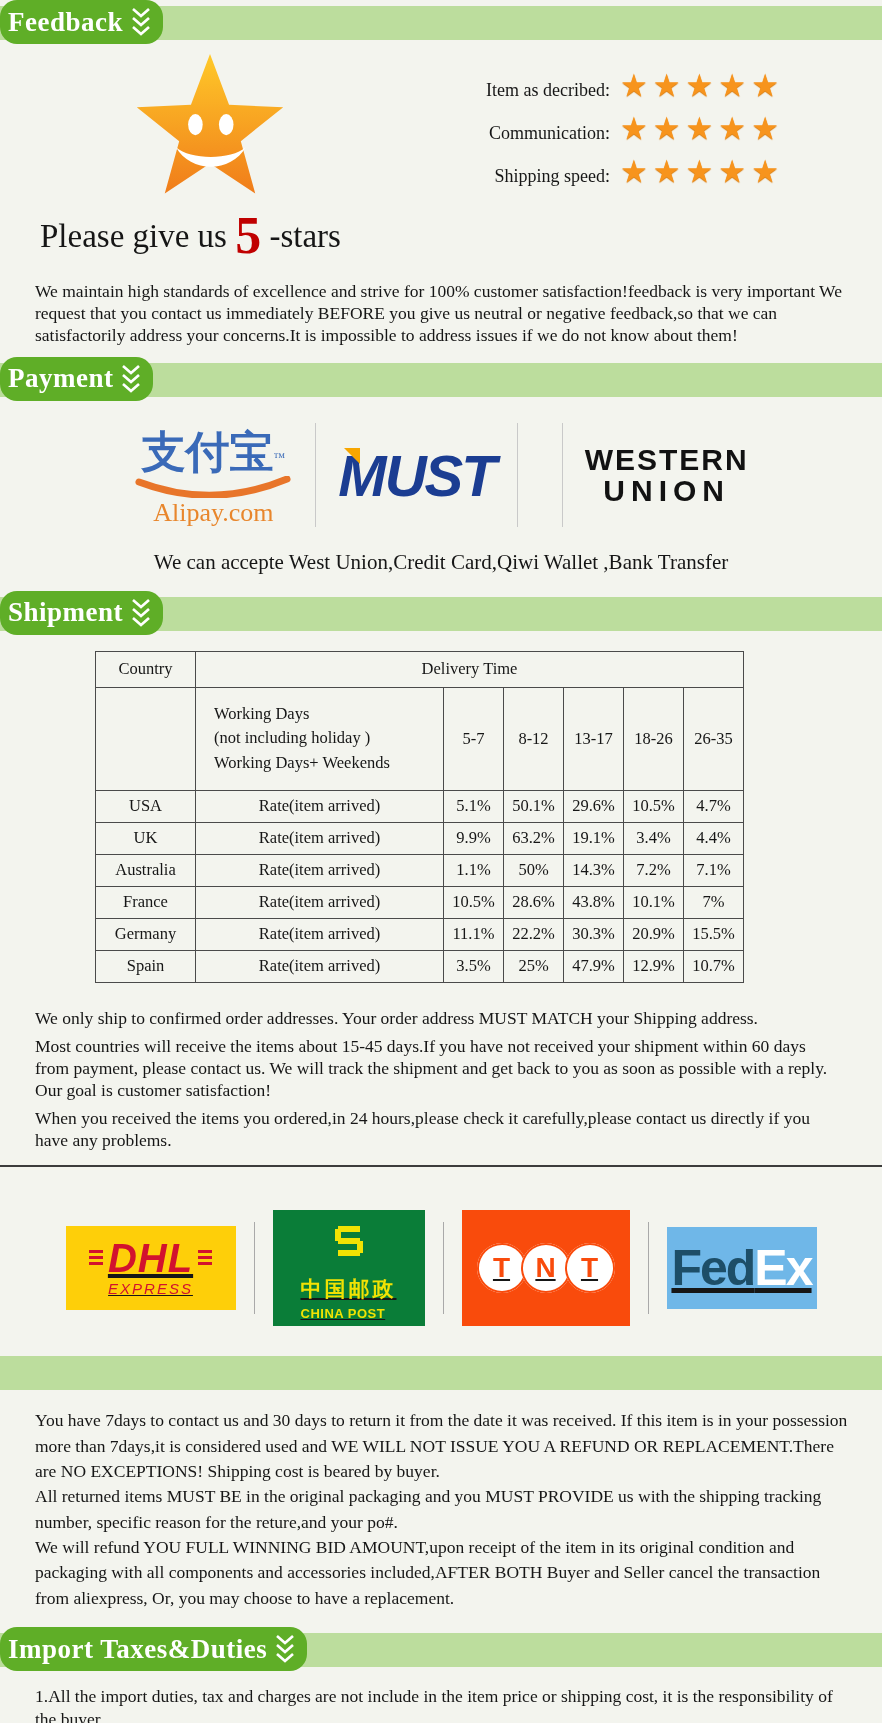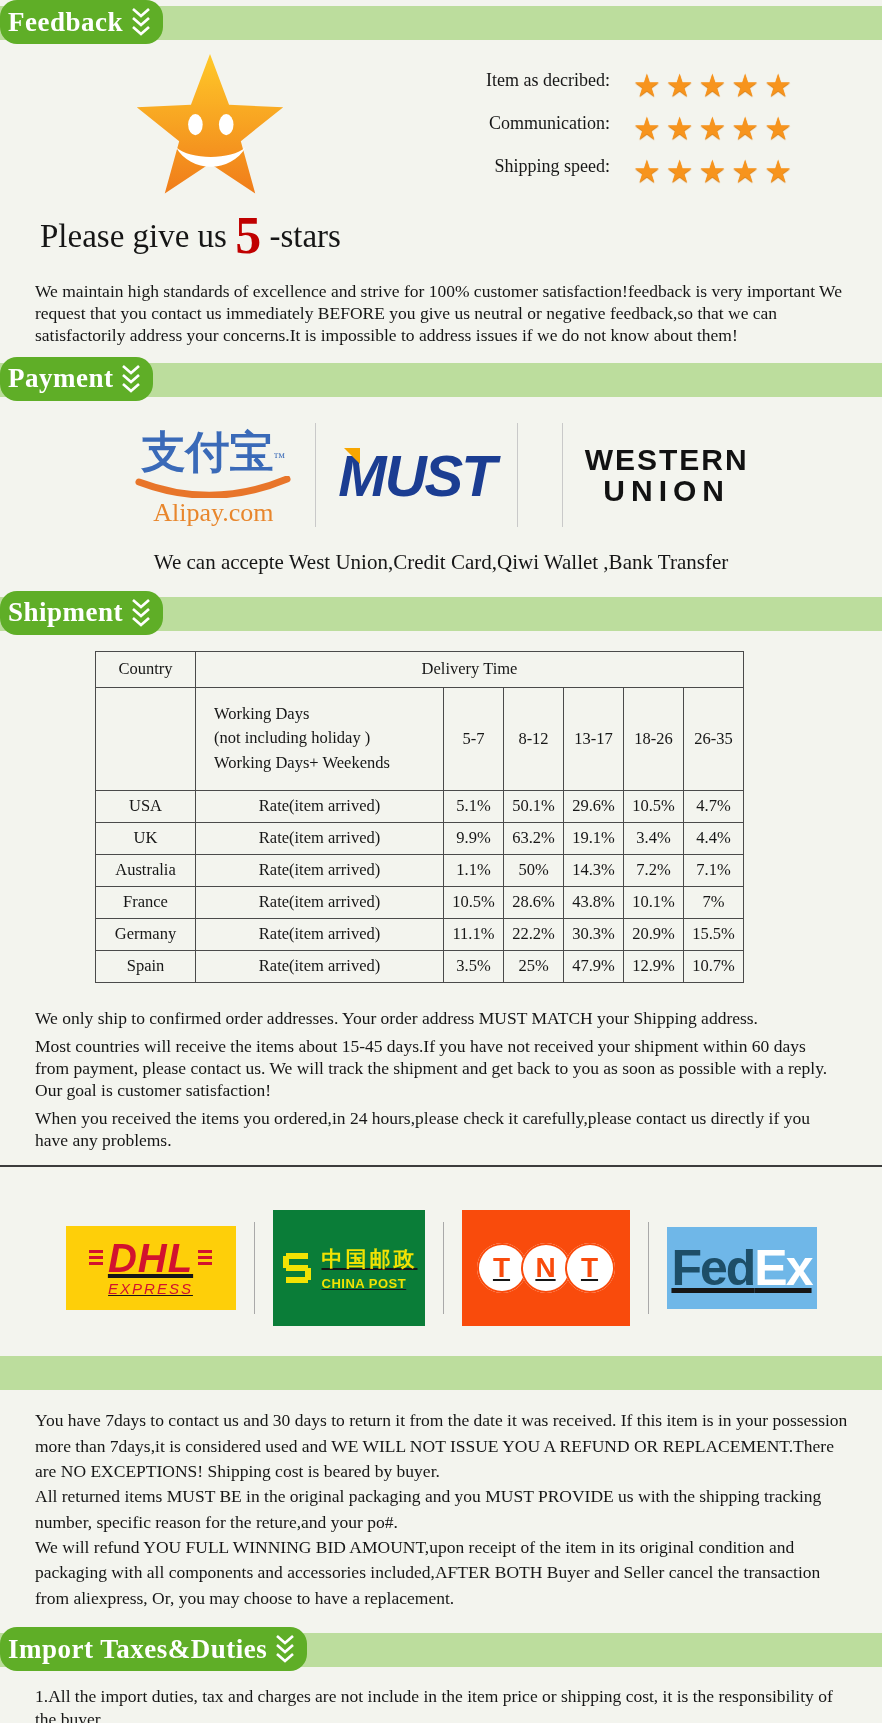--- a/index.html
+++ b/index.html
@@ -26,21 +26,21 @@
   }
   .chev { flex:0 0 auto; }
 
   
   .fb-content { display:flex; padding:6px 0 0 40px; }
   .fb-left { width:420px; }
   .smiley-wrap { margin-left:60px; width:220px; text-align:center; }
   .fb-caption { font-size:33px; margin:2px 0 0 0; white-space:nowrap; }
   .fb-caption .five { color:#c00000; font-size:52px; font-weight:bold; vertical-align:-6px; }
   .fb-right { padding-top:20px; }
-  .rating-row { display:flex; align-items:flex-start; margin-bottom:12px;gap:13px; }
+  .rating-row { display:flex; align-items:flex-end; margin-bottom:12px; }
   .rating-label { width:160px; text-align:right; font-size:18px; padding-right:10px; }
   .rating-stars { color:#f7941d; font-size:31px; letter-spacing:5px; line-height:1;
                   font-family:"DejaVu Sans", sans-serif; text-shadow:0 1px 1px #d97b0c; }
   .fb-para { margin:16px 0 10px 35px; font-size:17.5px; line-height:1.25; max-width:810px; }
 
   
   .pay-logos { display:flex; align-items:center; justify-content:center; gap:0; padding:22px 0 8px 0; }
   .pay-sep { width:1px; height:104px; background:#c9c9c9; margin:0 22px; }
   .alipay { text-align:center; }
   .alipay-cn { font-size:44px; font-weight:bold; color:#3a6ab8; font-family:"Liberation Sans", sans-serif; }
@@ -83,21 +83,21 @@
   .dhl { width:170px; height:84px; background:#fecf09; display:flex; flex-direction:column;
          align-items:center; justify-content:center; }
   .dhl-main { display:flex; align-items:center; gap:5px; }
   .dhl-stripes { display:flex; flex-direction:column; gap:3px; }
   .dhl-stripes i { display:block; width:14px; height:3px; background:#d2122e; }
   .dhl-word { color:#d2122e; font-family:"Liberation Sans", sans-serif; font-weight:900;
               font-style:italic; font-size:40px; letter-spacing:1px; line-height:0.9; }
   .dhl-sub { color:#d2122e; font-style:italic; font-size:15px; letter-spacing:2px;
              font-family:"Liberation Sans", sans-serif; margin-top:4px; }
   .cpost { width:152px; height:116px; background:#0a7d38; display:flex; align-items:center;
-           justify-content:center; gap:8px; }
+           justify-content:center; gap:8px;flex-direction:column; }
   .cpost-text { color:#f2e203; font-family:"Liberation Sans", sans-serif; }
   .cpost-cn { font-size:21px; font-weight:bold; letter-spacing:3px; }
   .cpost-en { font-size:13px; font-weight:bold; margin-top:3px; letter-spacing:0.5px; }
   .tnt { width:168px; height:116px; background:#f94b0c; display:flex; align-items:center; justify-content:center; }
   .tnt-c { width:50px; height:50px; background:#fff; border-radius:50%; display:flex;
            align-items:center; justify-content:center; margin:0 -3px;
            color:#f94b0c; font-family:"Liberation Sans", sans-serif; font-weight:900; font-size:28px;
            box-shadow:0 0 0 2px #f94b0c inset; }
   .fedex { width:150px; height:82px; background:#6fb7e8; display:flex; align-items:center; justify-content:center;
            font-family:"Liberation Sans", sans-serif; font-weight:bold; font-size:50px; letter-spacing:-2px; }

